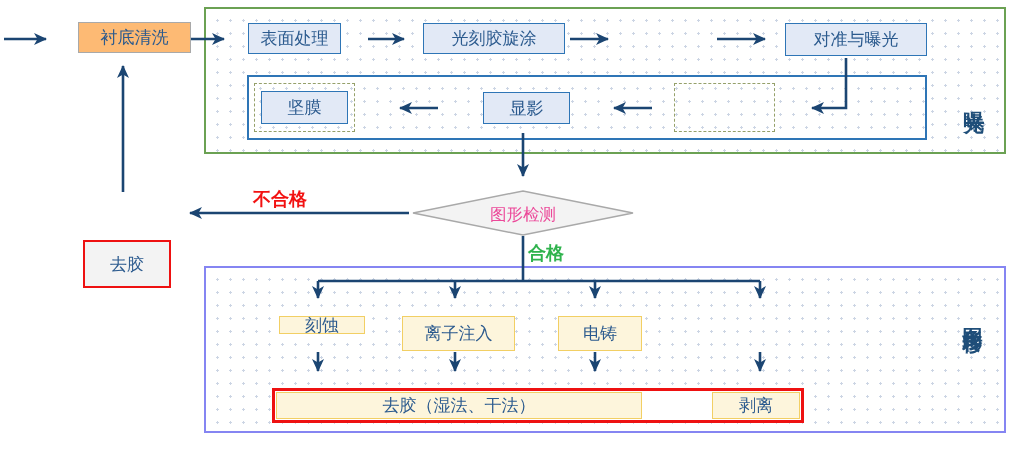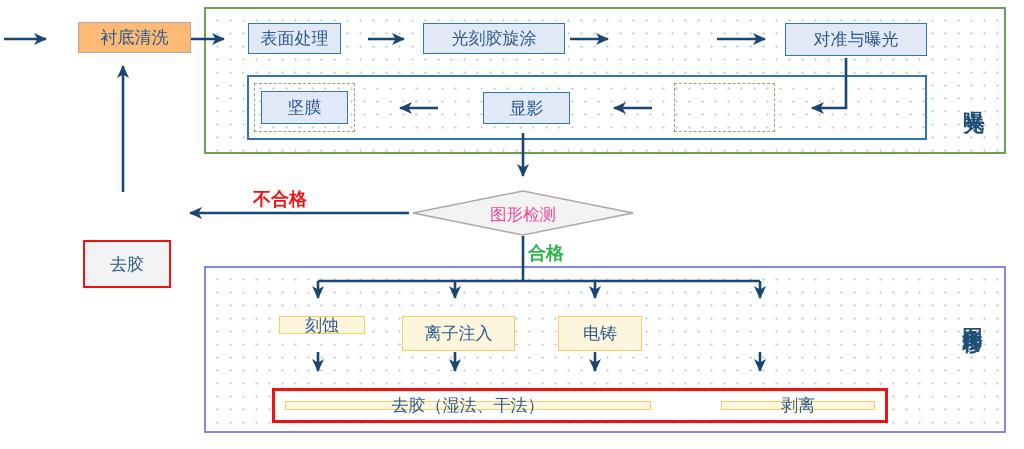--- a/index.html
+++ b/index.html
@@ -20,22 +20,22 @@
   .gray{background:#fdba74;border:1.5px solid #a9a9a9;margin-left:11px;}
   .redframe{background:#f3f3f3;border:2.5px solid #ee1111;}
   .cream{background:#fdf5dc;border:1.5px solid #f2cf64;}
   .dashframe{position:absolute;z-index:1;box-sizing:border-box;border:1.6px dashed #95a06a;background:transparent;}
   .lbl{position:absolute;z-index:2;font-weight:bold;font-size:18px;}
   .fail{color:#f21212;text-align:center;}
   .pass{color:#2fb34d;}
   .vlabel{position:absolute;z-index:2;writing-mode:vertical-rl;text-orientation:upright;
     color:#1f4e79;font-weight:bold;letter-spacing:2px;}
   .dlabel{position:absolute;z-index:2;font-size:16.5px;color:#ec4899;text-align:center;}
-  .bar{position:absolute;z-index:2;left:272px;top:388px;width:616px;height:35px;
-    box-sizing:border-box;border:3px solid #ee1111;background:#fff;display:flex;padding:10px;}
+  .bar{position:absolute;z-index:2;left:272px;top:388px;width:532px;height:35px;
+    box-sizing:border-box;border:3px solid #ee1111;background:#fff;display:flex;padding:1px;}
   .bar .seg{box-sizing:border-box;display:flex;align-items:center;justify-content:center;
     font-size:17px;color:#2b5a8e;}
 </style>
 </head>
 <body>
 
 <div class="canvas">
 
   <div class="container green-box"></div>
   <div class="container row2"></div>

